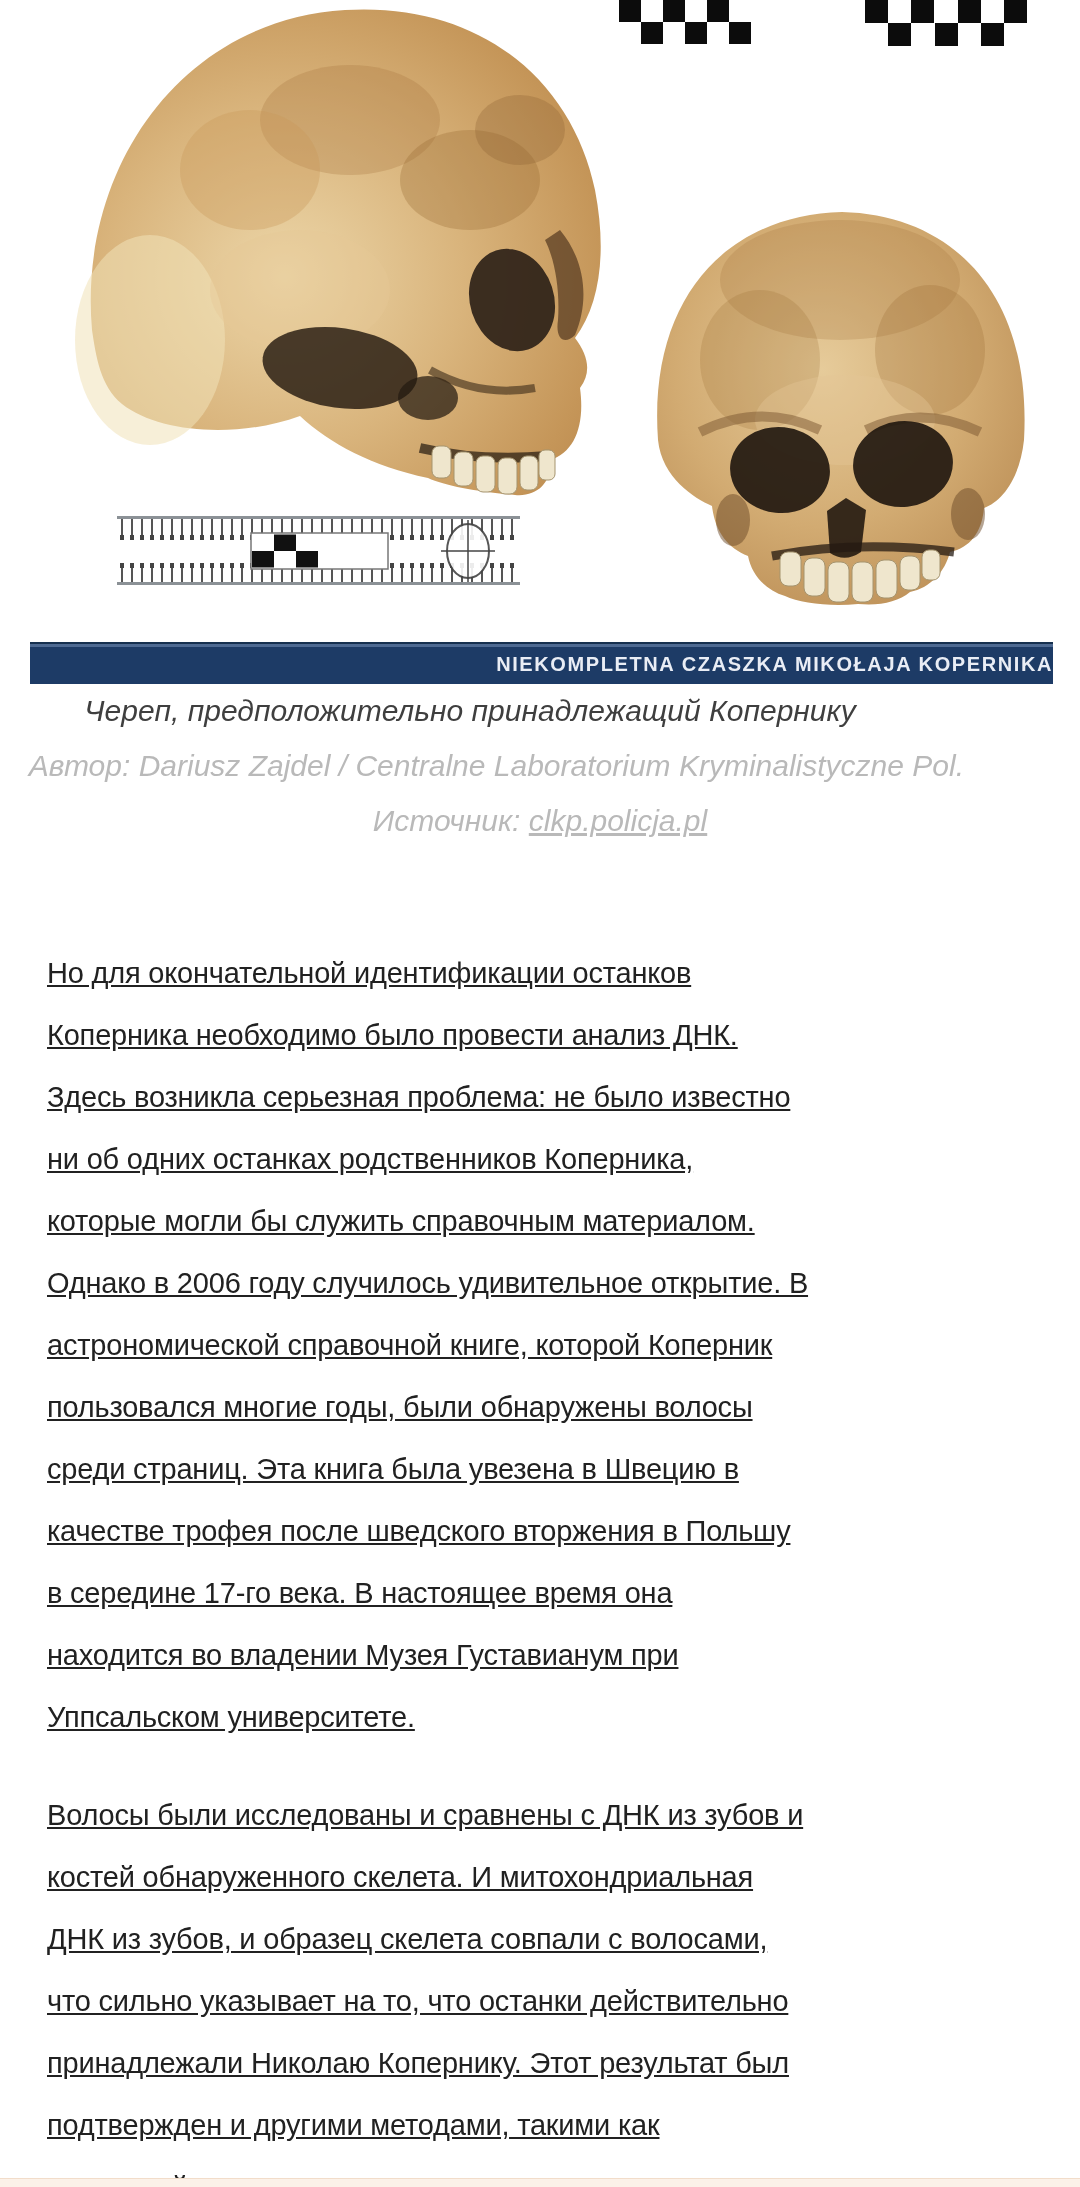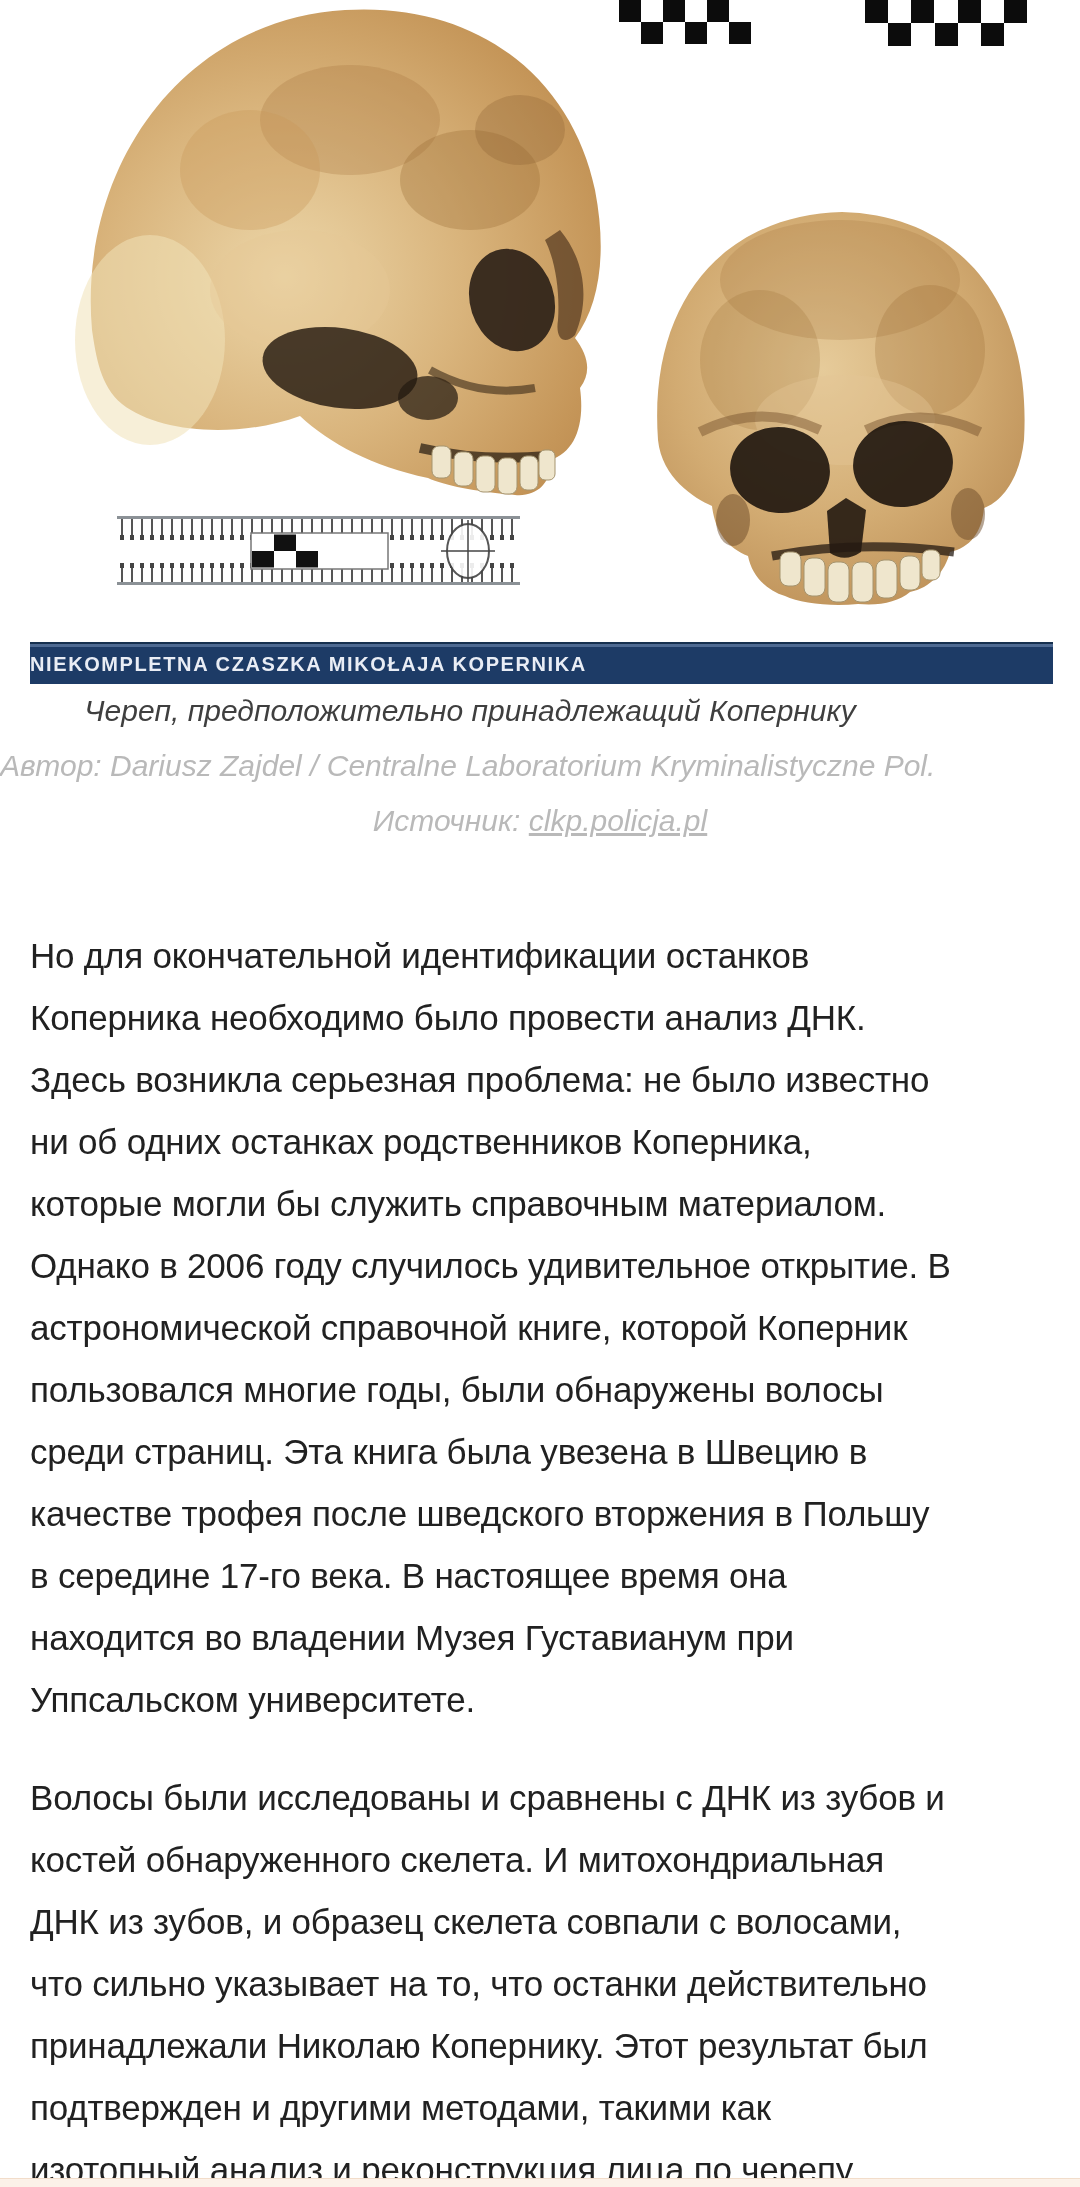--- a/index.html
+++ b/index.html
@@ -4,35 +4,35 @@
 <style>
   html,body{margin:0;padding:0;background:#ffffff;}
   .page{position:relative;width:1080px;height:2187px;background:#ffffff;overflow:hidden;
         font-family:"Liberation Sans",sans-serif;}
   .photo{position:absolute;left:0;top:0;width:1080px;height:625px;margin:0;}
   .photo svg{display:block;}
 
   .banner{position:absolute;left:30px;top:642px;width:1023px;height:40px;
           background:#1d3b66;border-top:2px solid #16304f;
           box-shadow:inset 0 3px 0 rgba(173,196,229,.35);
-          display:flex;align-items:center;justify-content:flex-start;}
+          display:flex;align-items:center;justify-content:flex-end;}
   .banner span{color:#e9edf5;font-size:20px;font-weight:600;letter-spacing:1.6px;
                font-family:"Liberation Sans",sans-serif;}
 
   .cap-title{position:absolute;left:0;top:694px;width:940px;text-align:center;
              font-style:italic;font-size:30px;color:#3f3f3f;}
-  .cap-author{position:absolute;left:0;top:749px;width:964px;text-align:left;
+  .cap-author{position:absolute;left:0;top:749px;width:964px;text-align:right;
               font-style:italic;font-size:30px;color:#b9b9b9;white-space:nowrap;overflow:hidden;}
   .cap-source{position:absolute;left:0;top:804px;width:1080px;text-align:center;
               font-style:italic;font-size:30px;color:#b9b9b9;}
   .cap-source a{color:#b9b9b9;text-decoration:underline;cursor:pointer;}
 
   article{position:absolute;left:30px;top:925px;width:1040px;}
-  article p{margin:0;white-space:pre-line;font-size:35px;line-height:62px;
-            letter-spacing:-0.2px;color:#212121;}
+  article p{margin:17px;white-space:pre-line;font-size:29px;line-height:62px;
+            letter-spacing:-0.2px;color:#212121;text-decoration:underline;}
   article p + p{margin-top:36px;}
 
   .footer-strip{position:absolute;left:0;bottom:0;width:1080px;height:8px;
                 background:#fcf1e8;border-top:1px solid #f2ddca;}
 </style>
 </head>
 <body>
 
 <div class="page">
 

